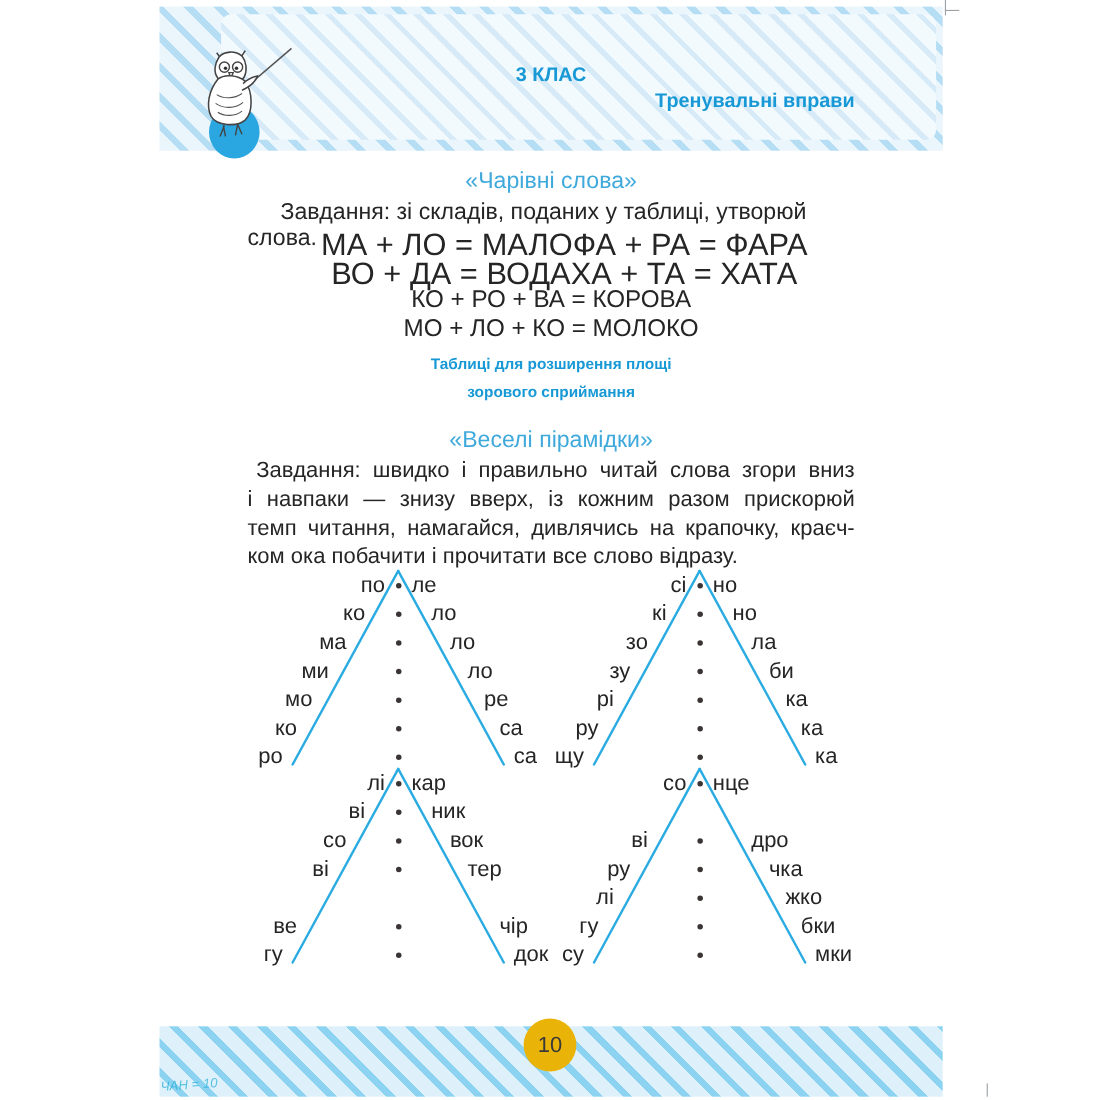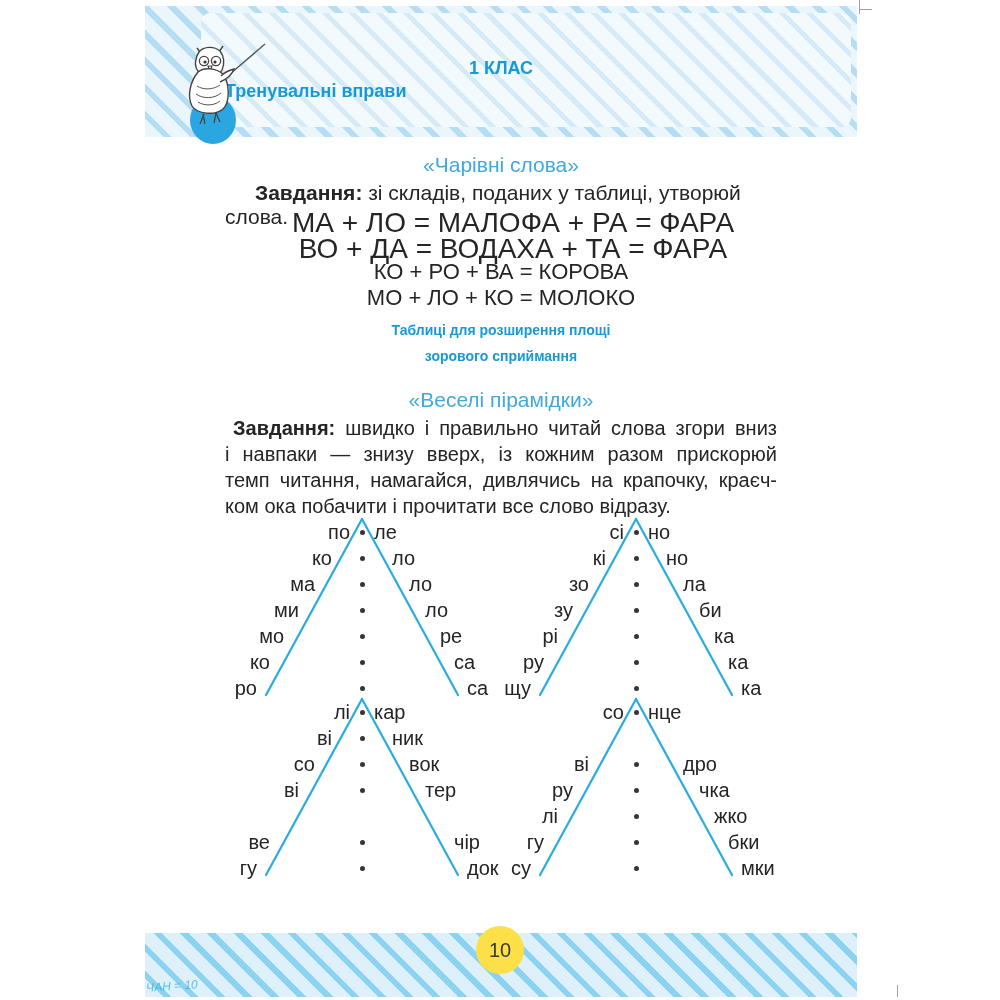--- a/index.html
+++ b/index.html
@@ -15,29 +15,29 @@
   .hdr-band{
     left:145px;top:6px;width:712px;height:131px;
     background:repeating-linear-gradient(45deg,#eaf5fc 0 13px,#b5ddf4 13px 19px);
   }
   .hdr-inner{
     left:201px;top:13px;width:650px;height:114px;border-radius:9px;
     background:repeating-linear-gradient(45deg,#f3fafe 0 14px,#d7eaf8 14px 19px);
   }
   .hdr-title{left:225px;top:58px;width:552px;text-align:center;
     font-size:18px;font-weight:bold;color:#1899d6;}
-  .hdr-sub{left:225px;top:81px;width:552px;text-align:left;
+  .hdr-sub{left:225px;top:81px;width:552px;text-align:right;
     font-size:18px;font-weight:bold;color:#1899d6;}
   .owl-wrap{left:170px;top:34px;width:104px;height:112px;}
 
   
   .sec-title{left:225px;width:552px;text-align:center;font-size:21px;color:#3fa9dc;}
   .t-charivni{top:153px;}
   .task-line{left:225px;top:181px;width:552px;font-size:21px;text-indent:30px;}
-  .b{font-weight:bold;}
+  .b{font-weight:normal;}
   .eq-row{left:222px;width:552px;padding-left:30px;width:522px;
     display:flex;justify-content:center;font-size:28px;}
   .eq1{top:207px;} .eq2{top:233px;}
   .eq-center{left:225px;width:552px;text-align:center;font-size:22px;}
   .eqc1{top:259px;} .eqc2{top:285px;}
 
   
   .blue-heading{left:225px;width:552px;text-align:center;
     font-size:14px;font-weight:bold;color:#1899d6;}
   .bh1{top:322px;} .bh2{top:348px;}
@@ -62,37 +62,37 @@
   .r0{top:4px;--o:12px;} .r1{top:30px;--o:30px;} .r2{top:56px;--o:47px;}
   .r3{top:82px;--o:63px;} .r4{top:108px;--o:78px;} .r5{top:134px;--o:92px;}
   .r6{top:160px;--o:105px;}
 
   
   .ftr-band{
     left:145px;top:933px;width:712px;height:64px;
     background:repeating-linear-gradient(45deg,#def1fb 0 13px,#8cd3f2 13px 19px);
   }
   .page-circle{left:476px;top:926px;width:48px;height:48px;border-radius:50%;
-    background:#fde047;display:flex;align-items:center;justify-content:center;
+    background:#eab308;display:flex;align-items:center;justify-content:center;
     font-size:20px;color:#3a3a3a;}
   .print-mark{left:146px;top:979px;font-size:12px;font-style:italic;
     color:#2ab1d8;opacity:.75;transform:rotate(-4deg);}
   .crop{background:#9aa0a4;}
   .crop-tr-v{left:859px;top:0;width:1px;height:14px;}
   .crop-tr-h{left:859px;top:9px;width:13px;height:1px;}
   .crop-br-v{left:897px;top:985px;width:1px;height:12px;}
 
   .owl-art path, .owl-art circle, .owl-art line{vector-effect:non-scaling-stroke;}
 </style>
 </head>
 <body>
 
 <div class="abs hdr-band"></div>
 <div class="abs hdr-inner"></div>
-<div class="abs hdr-title">1 КЛАС</div>
+<div class="abs hdr-title">3 КЛАС</div>
 <div class="abs hdr-sub">Тренувальні вправи</div>
 
 <div class="abs owl-wrap">
   <svg class="owl-art" width="104" height="112" viewBox="0 0 104 112">
 
     <ellipse cx="43" cy="86" rx="23" ry="24" fill="#2aa7e0" stroke="none"></ellipse>
 
     <line x1="60" y1="40" x2="95" y2="10" stroke="#555" stroke-width="1.4"></line>
 
     <path d="M27 14 L33 22 M53 12 L47 21" stroke="#444" stroke-width="1.4" fill="none"></path>
@@ -116,21 +116,21 @@
 <div class="abs sec-title t-charivni">«Чарівні слова»</div>
 
 <div class="abs task-line"><span class="b">Завдання:</span> <span>зі складів, поданих у таблиці, утворюй слова.</span></div>
 
 <div class="abs eq-row eq1">
   <span>МА + ЛО = МАЛО</span>
   <span>ФА + РА = ФАРА</span>
 </div>
 <div class="abs eq-row eq2">
   <span>ВО + ДА = ВОДА</span>
-  <span>ХА + ТА = ФАРА</span>
+  <span>ХА + ТА = ХАТА</span>
 </div>
 <div class="abs eq-center eqc1">КО + РО + ВА = КОРОВА</div>
 <div class="abs eq-center eqc2">МО + ЛО + КО = МОЛОКО</div>
 
 <div class="abs blue-heading bh1">Таблиці для розширення площі</div>
 <div class="abs blue-heading bh2">зорового сприймання</div>
 <div class="abs sec-title t-veseli">«Веселі пірамідки»</div>
 
 <div class="abs jline jl0"><span class="b">Завдання:</span> <span>швидко і правильно читай слова згори вниз</span></div>
 <div class="abs jline jl1">і навпаки — знизу вверх, із кожним разом прискорюй</div>

